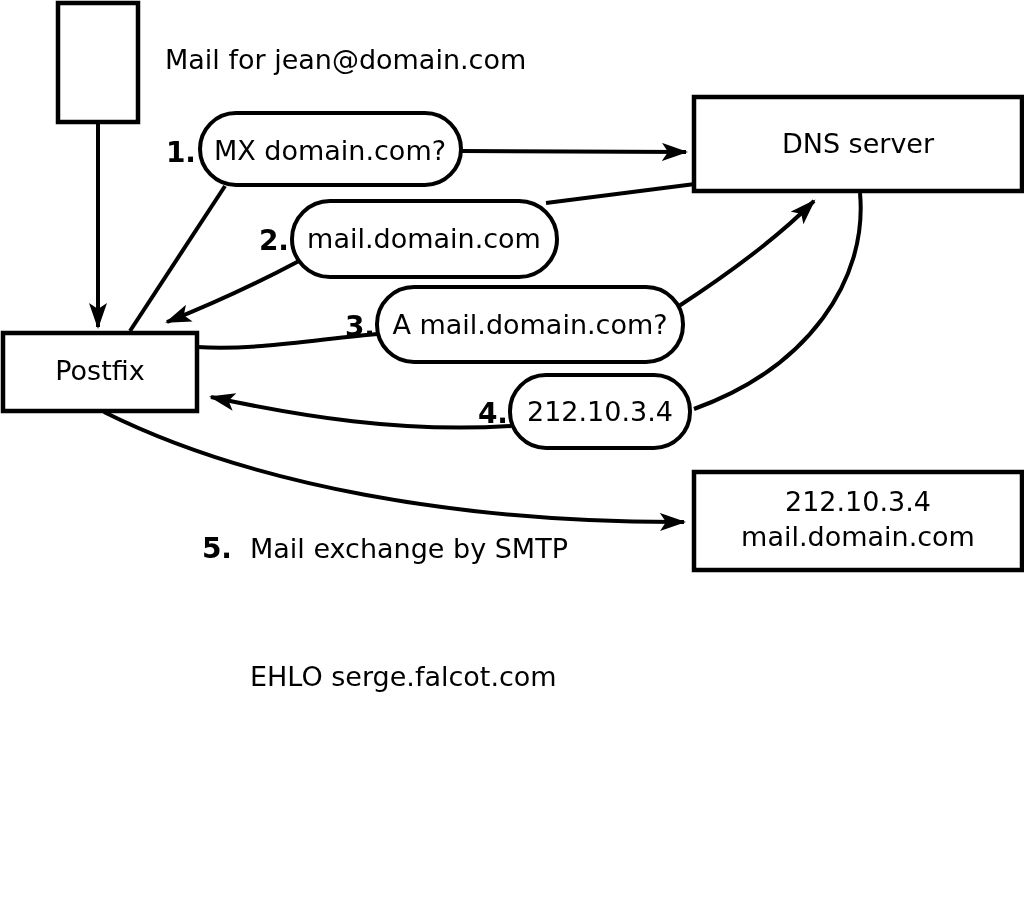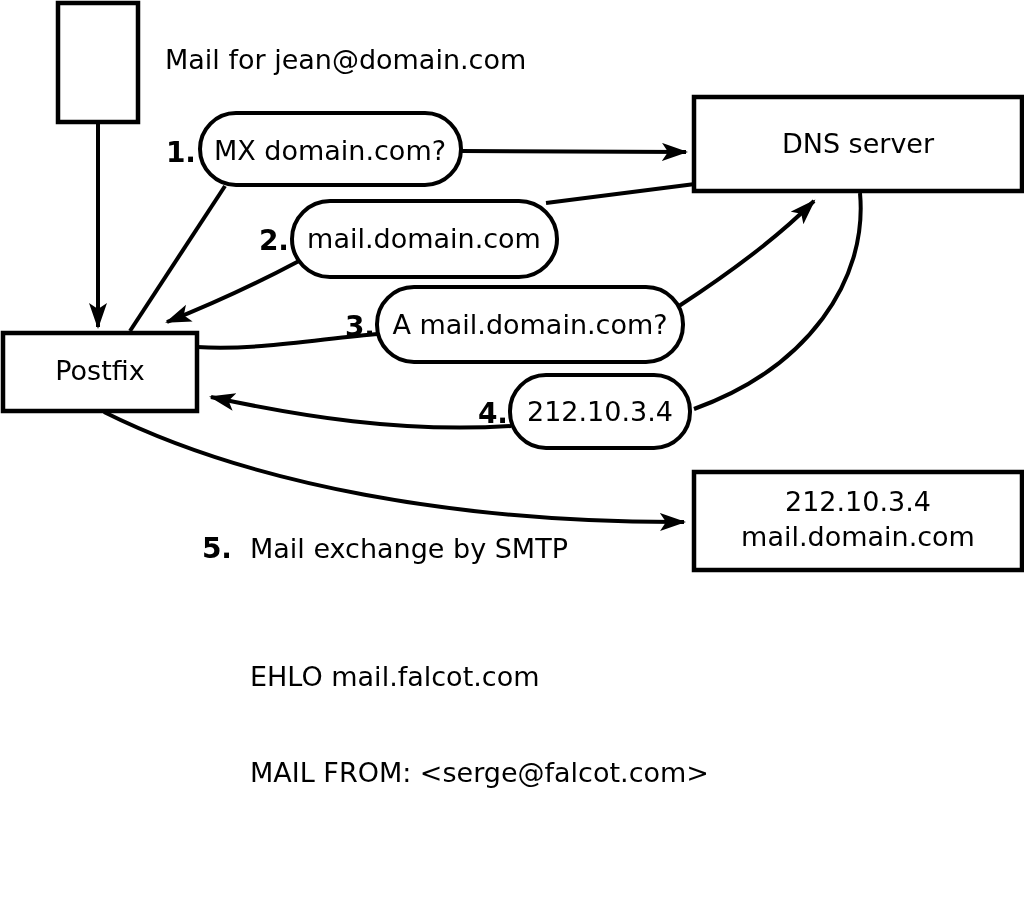--- a/index.html
+++ b/index.html
@@ -79,22 +79,21 @@
     <text class="lbl lbl-mid" x="600" y="421">212.10.3.4</text>
     <text class="num" x="508" y="423">4.</text>
 
     <text class="lbl" x="165" y="69">Mail for jean@domain.com</text>
 
     <text class="num" x="232" y="558">5.</text>
     <text class="lbl" x="250" y="558">Mail exchange by SMTP</text>
   </svg>
 
   <div id="smtp-block">
-    <div class="smtp-line">EHLO mail.falcot.com</div>
-    <div class="smtp-line">MAIL FROM: &lt;serge@falcot.com&gt;</div>
+    <div class="smtp-line">EHLO serge.falcot.com</div>
     
     
     
     
     
     
     
   </div>
 </div>
 

